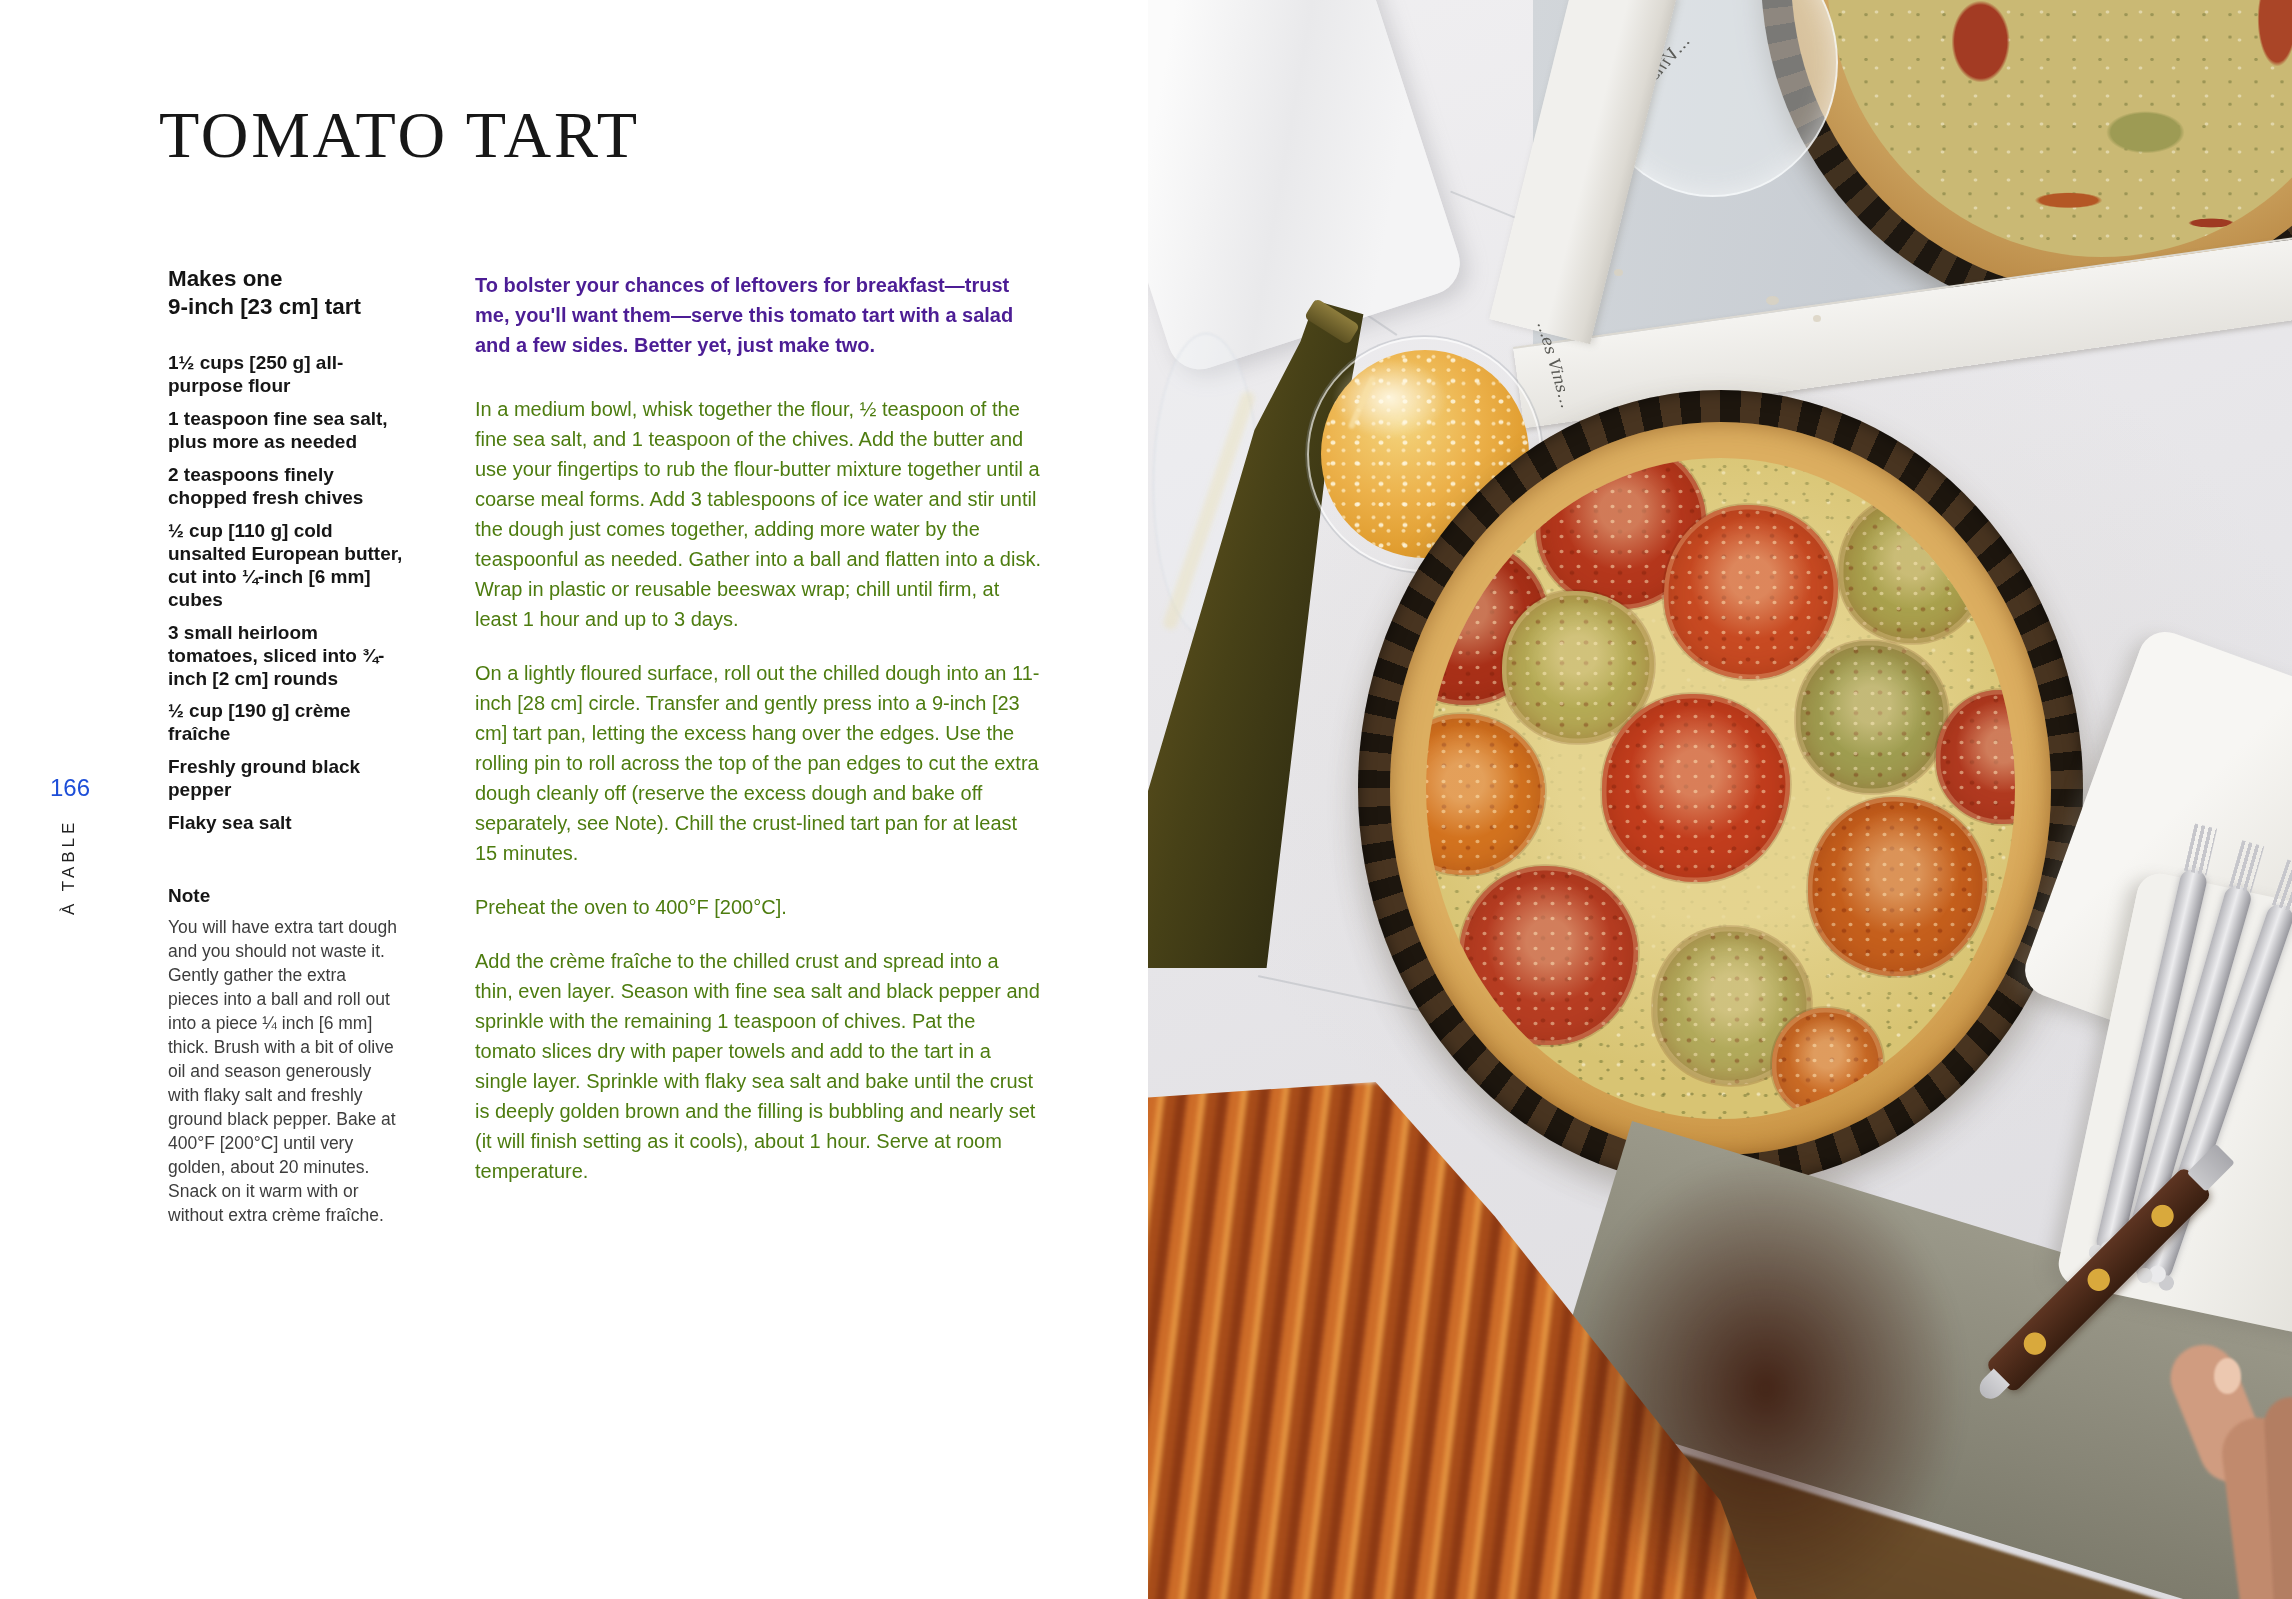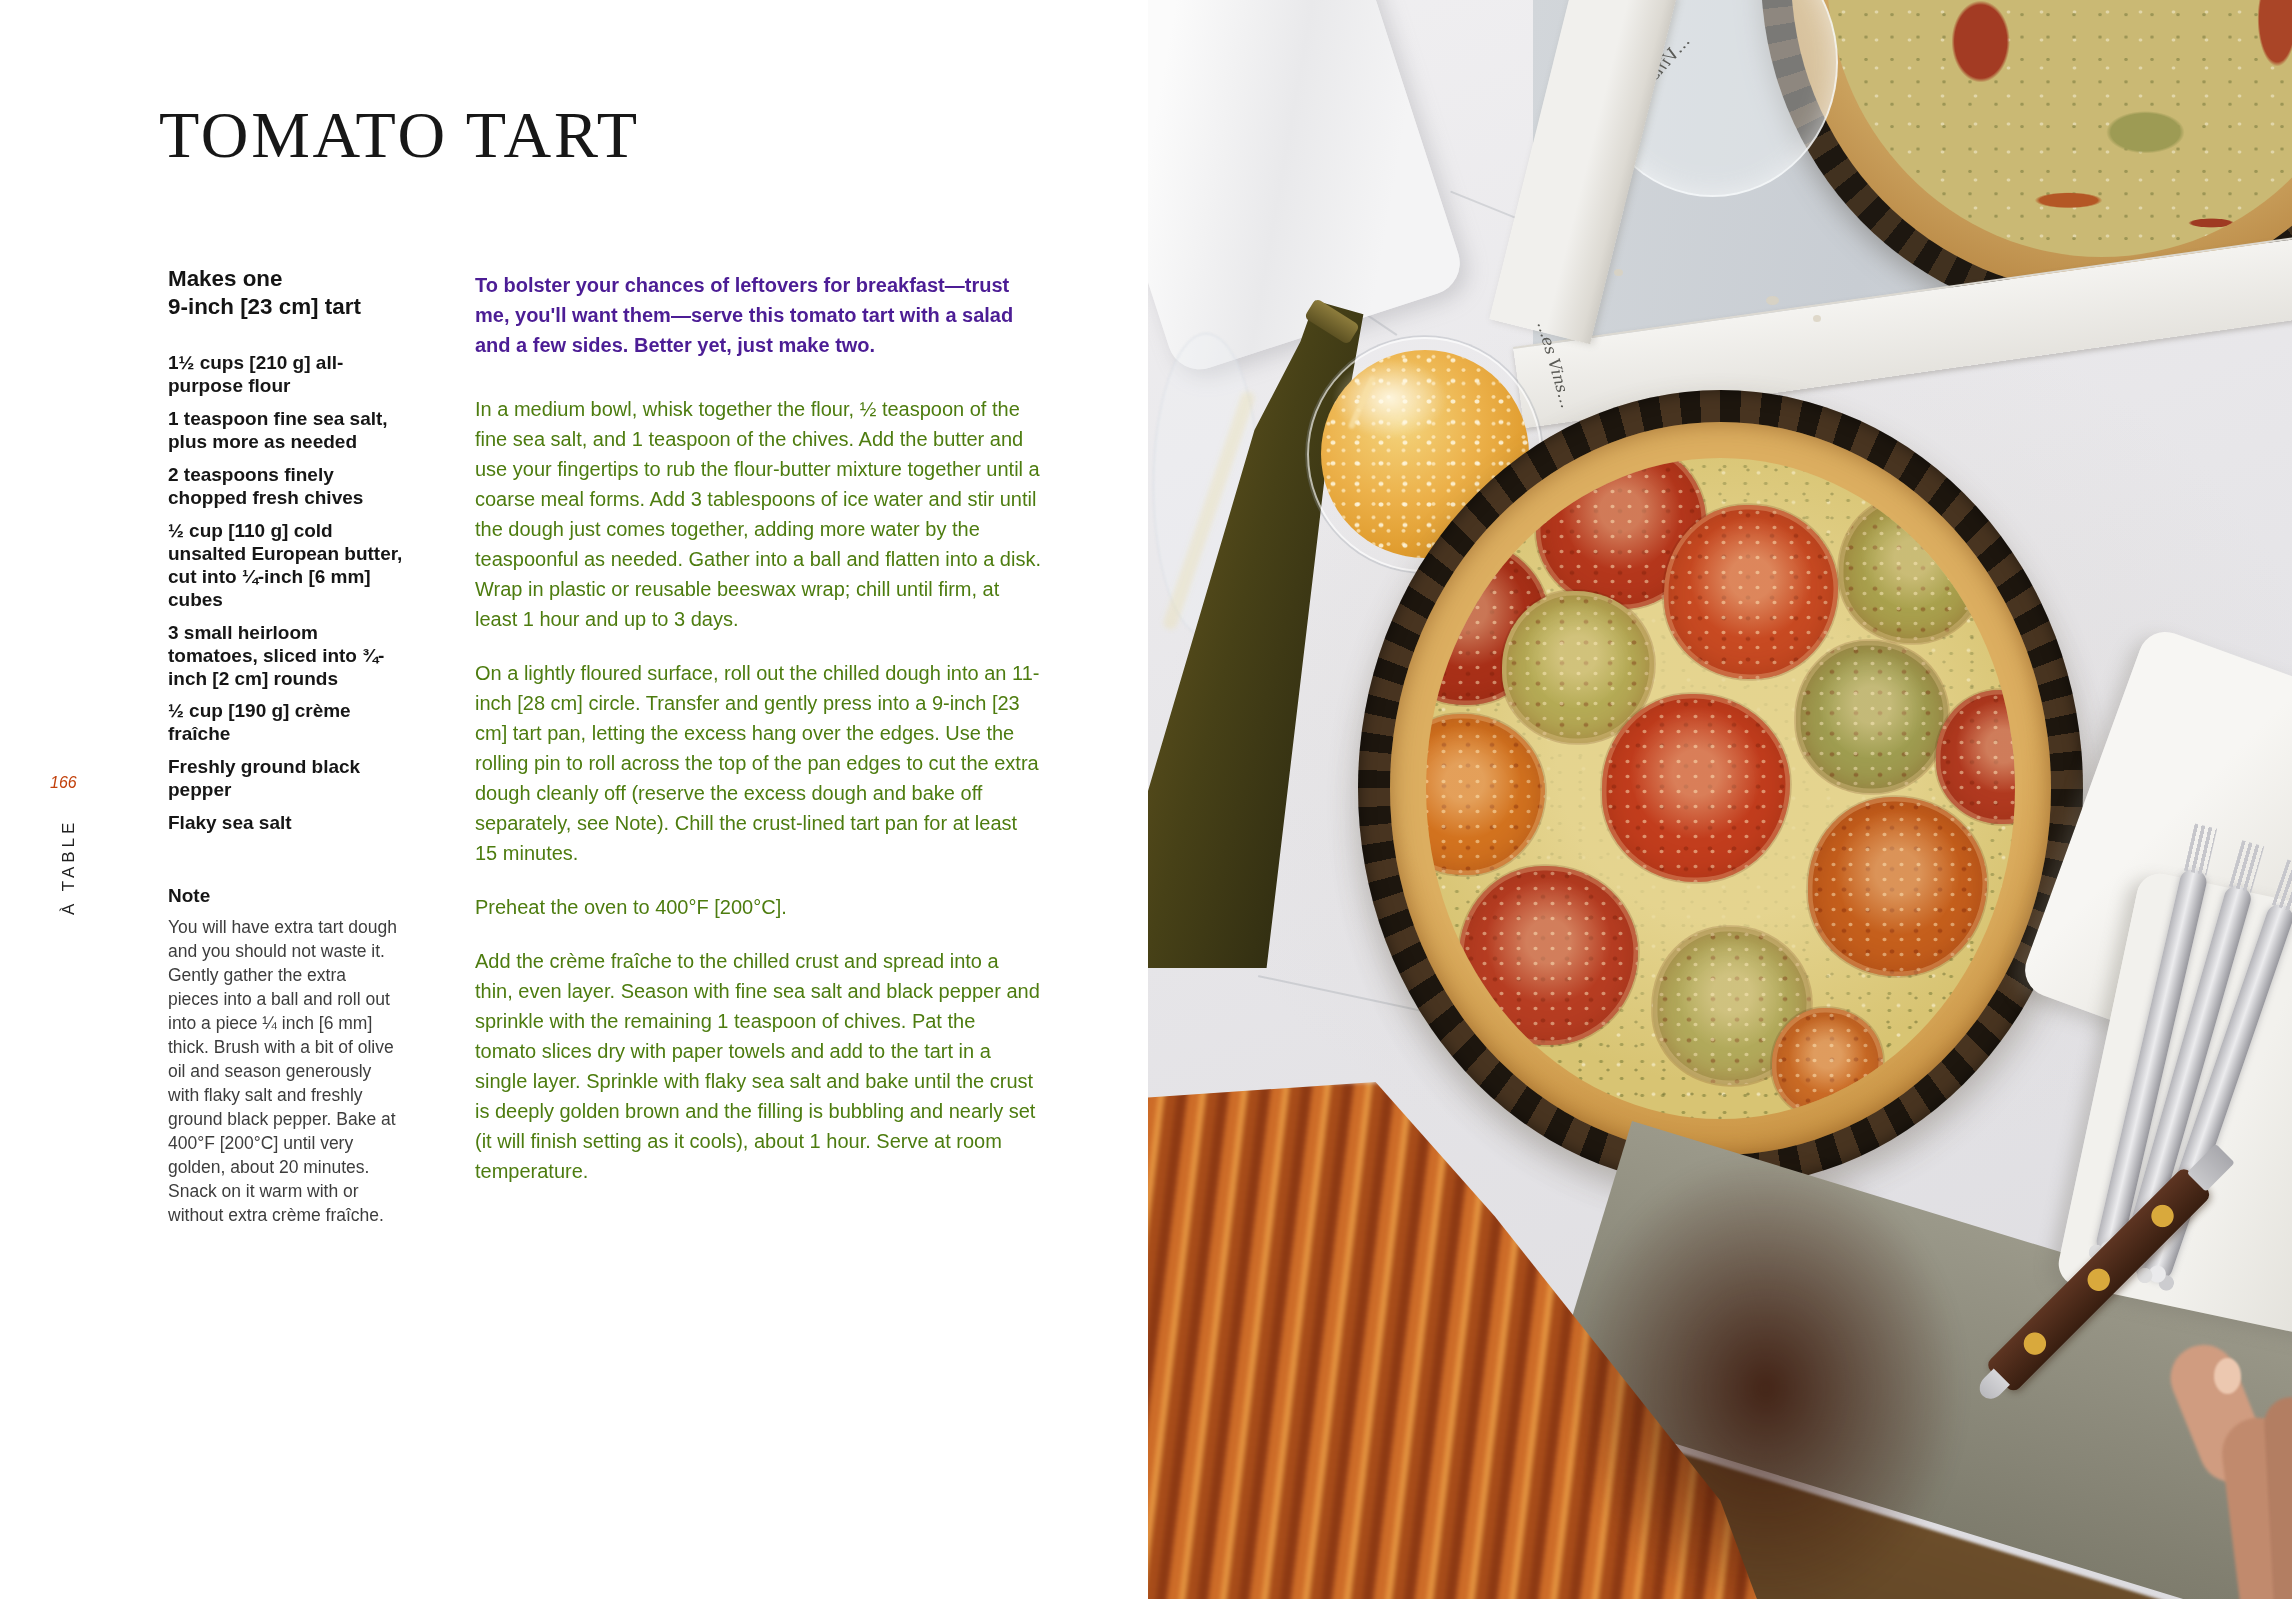--- a/index.html
+++ b/index.html
@@ -12,21 +12,21 @@
 
   .title { position:absolute; left:159px; top:97px; font-family:"Liberation Serif", serif;
            font-size:66px; letter-spacing:2.7px; font-weight:400; color:#171717; white-space:nowrap; }
 
   .yield { position:absolute; left:168px; top:265px; width:251px; font-weight:700;
            font-size:22.4px; line-height:28px; color:#141414; }
 
   .ingredients { position:absolute; left:168px; top:351px; width:242px; }
   .ing { font-weight:700; font-size:19px; line-height:23px; color:#161616; margin-bottom:9.9px; }
 
-  .pagenum { position:absolute; left:50px; top:774px; font-size:16px; font-weight:400; color:#c2410c;font-style:italic; }
+  .pagenum { position:absolute; left:50px; top:774px; font-size:24px; font-weight:400; color:#1d4ed8; }
   .spine { position:absolute; left:59px; top:915px; transform:rotate(-90deg); transform-origin:0 0;
            font-size:17px; letter-spacing:4px; color:#202020; white-space:nowrap; }
 
   .note-h { position:absolute; left:168px; top:885px; font-weight:700; font-size:19px; color:#161616; }
   .note-b { position:absolute; left:168px; top:915px; width:229px; font-size:17.5px;
             line-height:24px; color:#3d3d3d; }
 
   .col-main { position:absolute; left:475px; top:270px; width:566px; }
   .para { font-size:20px; line-height:30px; color:#4d7c0f; margin-bottom:24px; }
   .para.bold { font-weight:700; color:#4c1d95; margin-bottom:34px; }
@@ -201,21 +201,21 @@
 
   <div class="left-page">
     <h1 class="title">TOMATO TART</h1>
 
     <div class="yield">
       <div>Makes one</div>
       <div>9-inch [23 cm] tart</div>
     </div>
 
     <div class="ingredients">
-      <div class="ing">1½ cups [210 g] all-purpose flour</div>
+      <div class="ing">1½ cups [250 g] all-purpose flour</div>
       <div class="ing">1 teaspoon fine sea salt, plus more as needed</div>
       <div class="ing">2 teaspoons finely chopped fresh chives</div>
       <div class="ing">½ cup [110 g] cold unsalted European butter, cut into ¼-inch [6 mm] cubes</div>
       <div class="ing">3 small heirloom tomatoes, sliced into ¾-inch [2 cm] rounds</div>
       <div class="ing">½ cup [190 g] crème fraîche</div>
       <div class="ing">Freshly ground black pepper</div>
       <div class="ing">Flaky sea salt</div>
     </div>
 
     <div class="pagenum">166</div>

